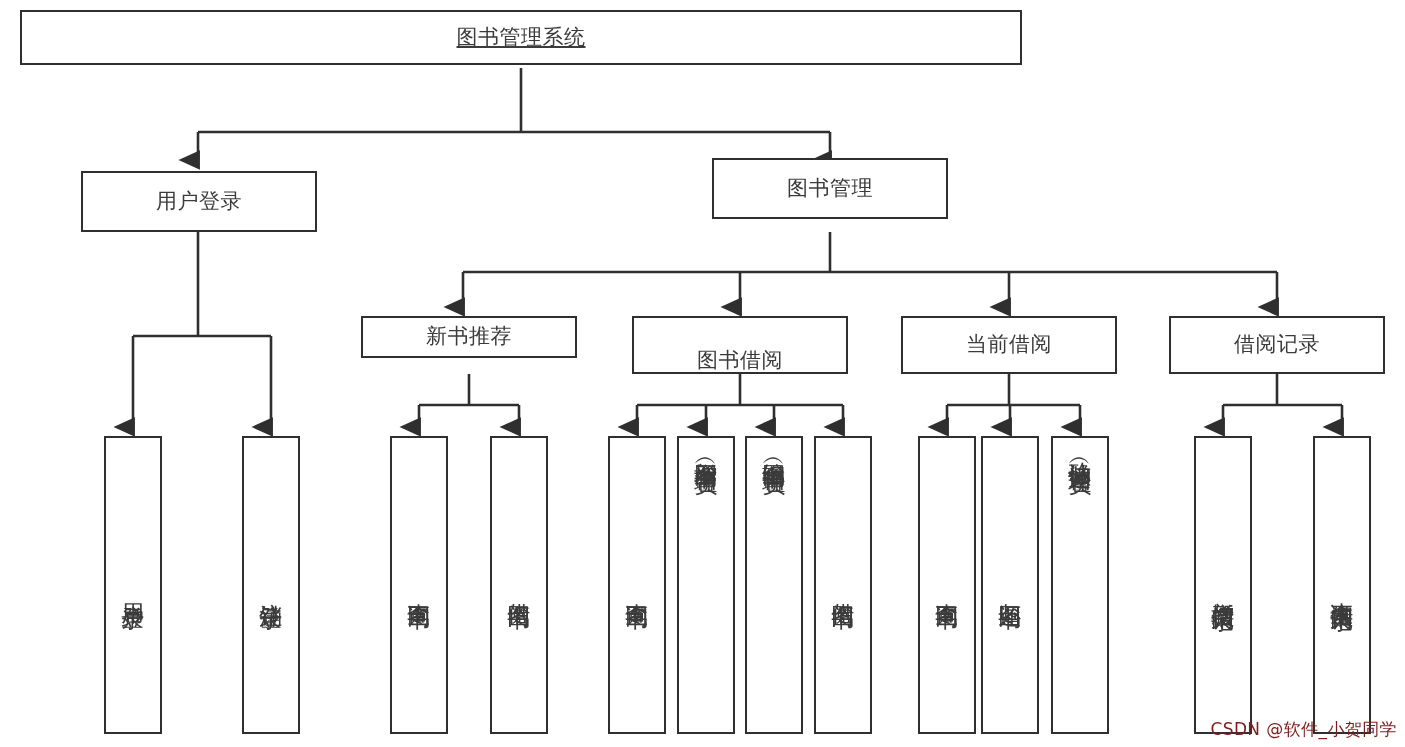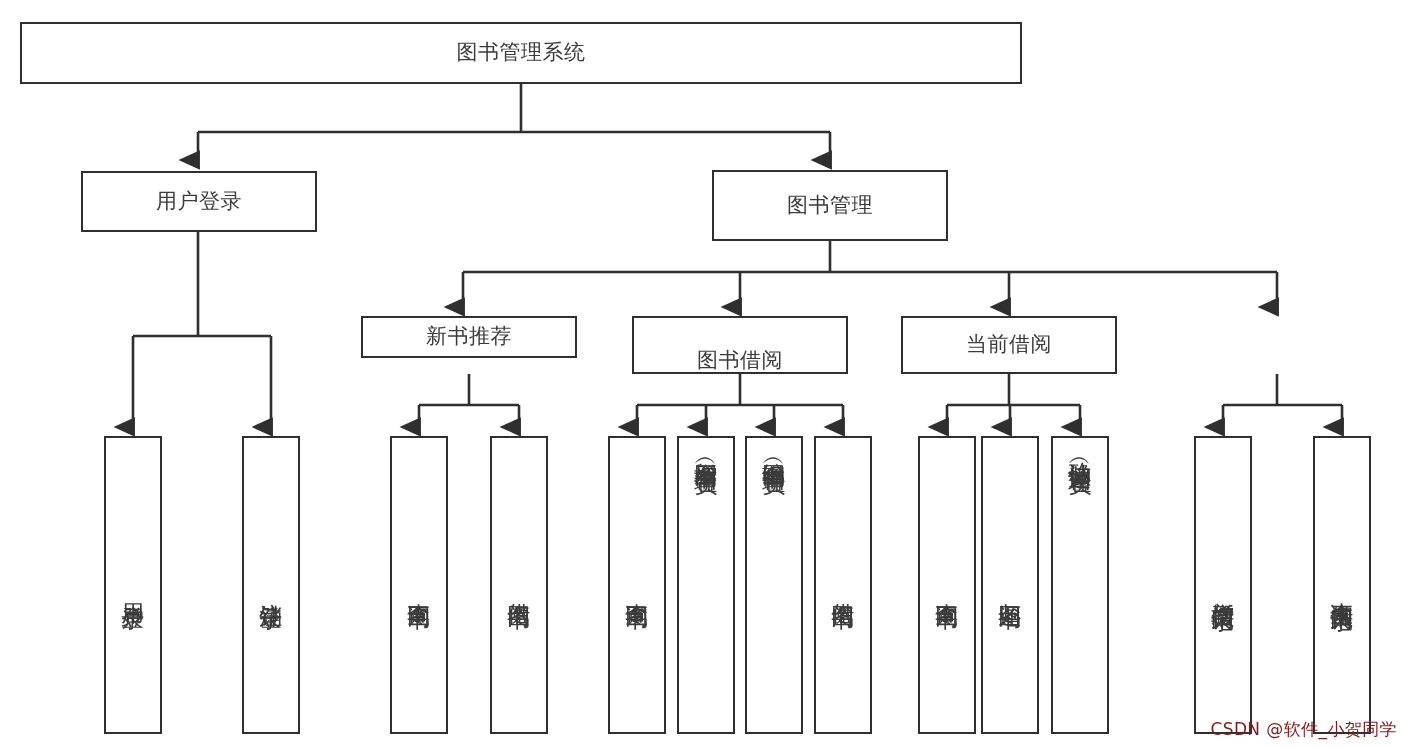--- a/index.html
+++ b/index.html
@@ -120,40 +120,43 @@
       <path d="M 1010 405 L 1010 427" marker-end="url(#arrowdown)"></path>
       <path d="M 1080 405 L 1080 427" marker-end="url(#arrowdown)"></path>
 
       <path d="M 1277 374 L 1277 405"></path>
       <path d="M 1223 405 L 1342 405"></path>
       <path d="M 1223 405 L 1223 427" marker-end="url(#arrowdown)"></path>
       <path d="M 1342 405 L 1342 427" marker-end="url(#arrowdown)"></path>
     </g>
   </svg>
 
-  <div class="node-box node-horizontal" style="left:20px; top:22px; width:1002px; height:62px;">
+  <div class="node-box node-horizontal" style="left:20px; top:10px; width:1002px; height:55px;text-decoration:underline;">
     <span>图书管理系统</span>
   </div>
 
   <div class="node-box node-horizontal" style="left:81px; top:171px; width:236px; height:61px;">
     <span>用户登录</span>
   </div>
-  <div class="node-box node-horizontal" style="left:712px; top:170px; width:236px; height:71px;">
+  <div class="node-box node-horizontal" style="left:712px; top:158px; width:236px; height:61px;">
     <span>图书管理</span>
   </div>
 
   <div class="node-box node-horizontal" style="left:361px; top:316px; width:216px; height:42px;">
     <span>新书推荐</span>
   </div>
   <div class="node-box node-horizontal" style="left:632px; top:316px; width:216px; height:58px;align-items:flex-end;">
     <span>图书借阅</span>
   </div>
   <div class="node-box node-horizontal" style="left:901px; top:316px; width:216px; height:58px;">
     <span>当前借阅</span>
   </div>
+  <div class="node-box node-horizontal" style="left:1169px; top:316px; width:216px; height:58px;">
+    <span>借阅记录</span>
+  </div>
 
   <div class="node-box node-vertical center-v" style="left:104px; top:436px; width:58px; height:298px;">
     <span class="vlabel">用户登录</span>
   </div>
   <div class="node-box node-vertical center-v" style="left:242px; top:436px; width:58px; height:298px;">
     <span class="vlabel">注销登录</span>
   </div>
 
   <div class="node-box node-vertical center-v" style="left:390px; top:436px; width:58px; height:298px;">
     <span class="vlabel">查询图书</span>

